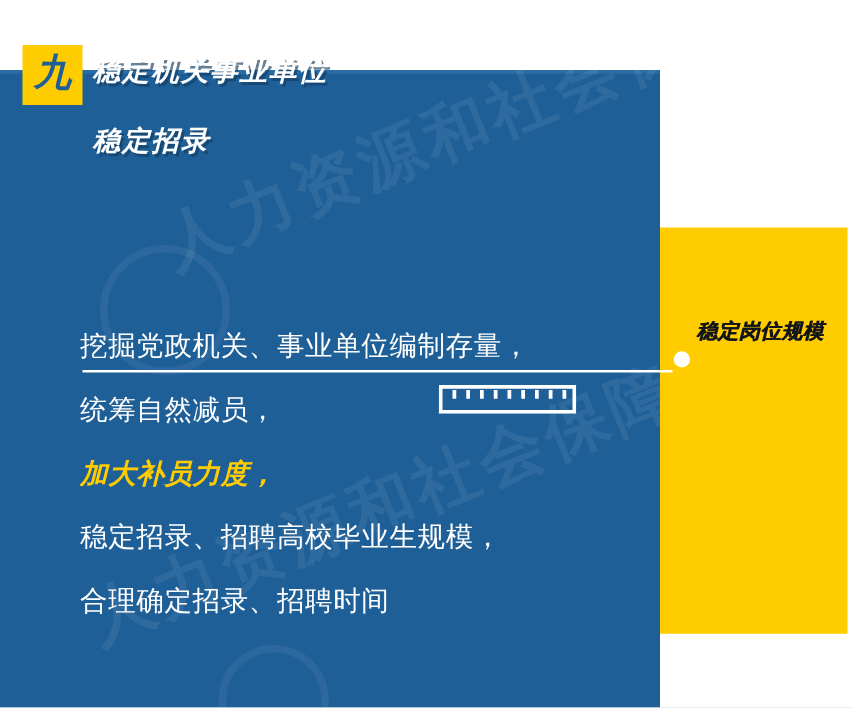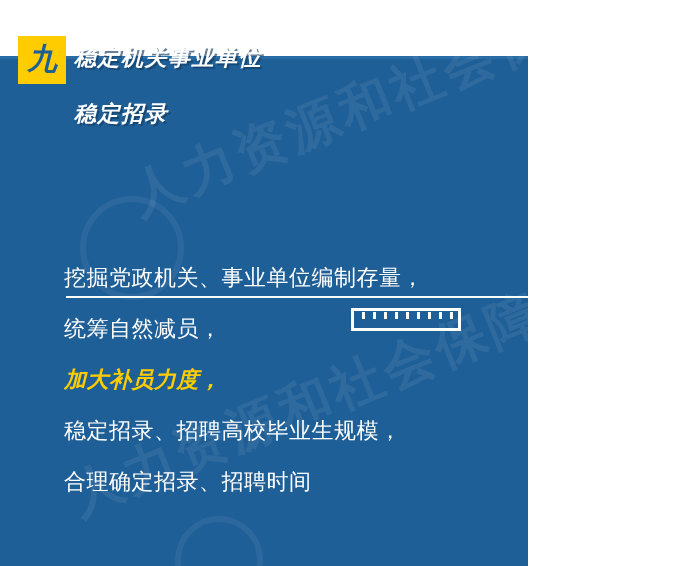--- a/index.html
+++ b/index.html
@@ -203,20 +203,23 @@
     width: 110px;
     height: 23px;
     z-index: 7;
   }
 </style>
 </head>
 <body>
 
 <div id="stage">
 
+  <div class="yellow-panel">
+    <div class="yellow-panel-label">稳定岗位规模</div>
+  </div>
 
   <div class="blue-panel">
     <div class="blue-panel-topline"></div>
 
     <div class="watermark">
       <div class="wm-ring"></div>
       <div class="wm-ring2"></div>
       <div class="wm-line wm-a">人力资源和社会保障</div>
       <div class="wm-line wm-b">人力资源和社会保障</div>
     </div>

